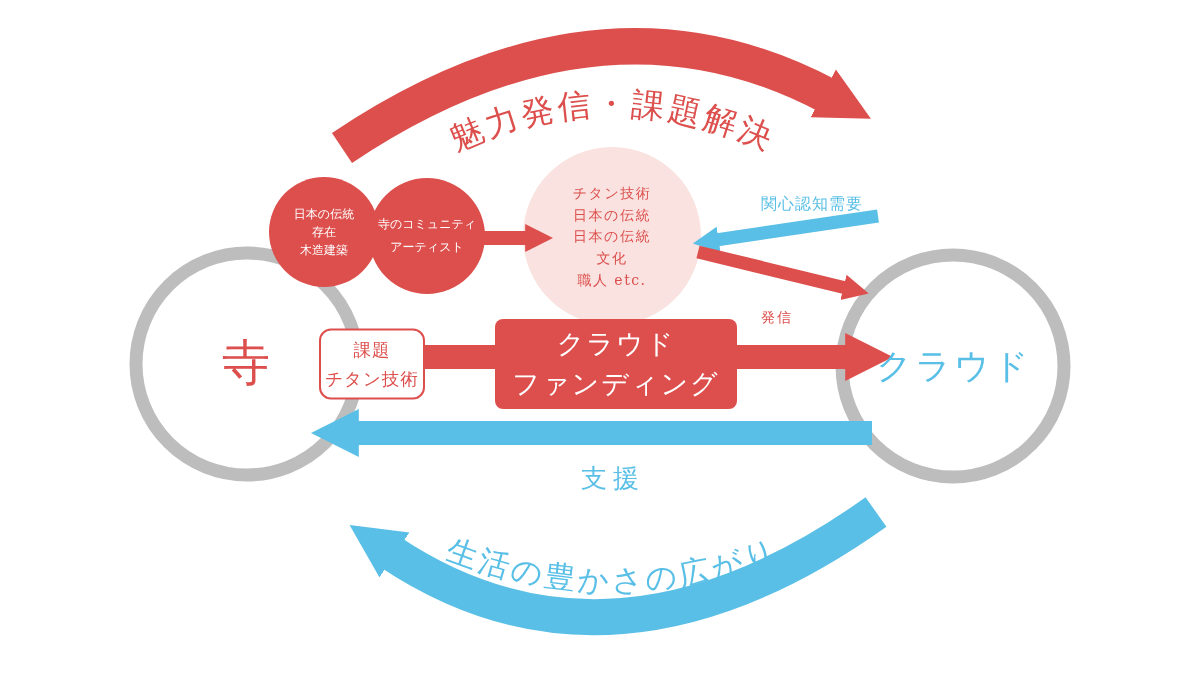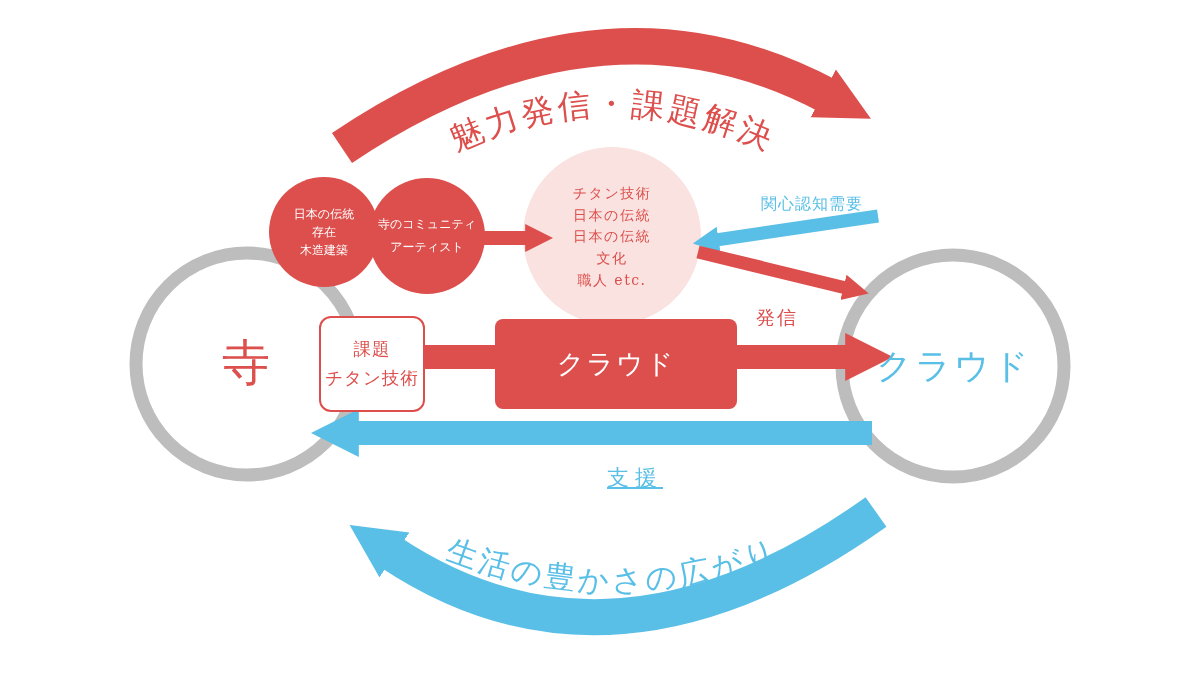--- a/index.html
+++ b/index.html
@@ -21,33 +21,33 @@
   .crowd-label  { left:954px; top:366px; font-size:35px; color:var(--blue,#59bfe6); letter-spacing:3px; }
 
   .assets-list  { left:612px; top:237px; font-size:14px; color:var(--red,#dc4f4c);
                   line-height:1.55; letter-spacing:1.5px; }
 
   .bubble { border-radius:50%; background:var(--red,#dc4f4c); color:#ffffff; font-size:12px; }
   .bubble1 { left:324px; top:232px; width:110px; height:110px; line-height:1.5; }
   .bubble2 { left:427px; top:236px; width:116px; height:116px; line-height:1.9; }
 
   .issue-box {
-    left:372px; top:364px; width:106px; height:96px;
+    left:372px; top:364px; width:106px; height:71px;
     background:#ffffff; border:2.5px solid var(--red,#dc4f4c); border-radius:12px;
     color:var(--red,#dc4f4c); font-size:17.5px; line-height:1.65; letter-spacing:1px;
   }
   .cf-box {
     left:616px; top:364px; width:242px; height:90px;
     background:var(--red,#dc4f4c); border-radius:8px;
     color:#ffffff; font-size:27px; line-height:1.5; letter-spacing:2px;
   }
 
   .interest-label { left:812px; top:204px; font-size:16px; color:var(--blue,#59bfe6); letter-spacing:1px; }
-  .dispatch-label { left:777px; top:318px; font-size:19px; color:var(--red,#dc4f4c); letter-spacing:2px;text-align:center; }
-  .support-label  { left:635px; top:478px; font-size:22px; color:var(--blue,#59bfe6); letter-spacing:6px;text-decoration:underline; }
+  .dispatch-label { left:777px; top:318px; font-size:14px; color:var(--red,#dc4f4c); letter-spacing:2px;text-align:center; }
+  .support-label  { left:613px; top:478px; font-size:26px; color:var(--blue,#59bfe6); letter-spacing:6px; }
 
   .arc-text { font-family:"DejaVu Serif", serif; letter-spacing:3px; }
   .arc-text-top    { font-size:33px; fill:var(--red,#dc4f4c); }
   .arc-text-bottom { font-size:31px; fill:var(--blue,#59bfe6); }
 </style>
 </head>
 <body>
 
 <div class="canvas">
 
@@ -112,19 +112,20 @@
     <div>アーティスト</div>
   </div>
 
   <div class="pos flexcol issue-box">
     <div>課題</div>
     <div>チタン技術</div>
   </div>
 
   <div class="pos flexcol cf-box">
     <div>クラウド</div>
+    <div>ファンディング</div>
   </div>
 
   <div class="pos interest-label nowrap">関心認知需要</div>
   <div class="pos dispatch-label nowrap">発信</div>
   <div class="pos support-label nowrap">支援</div>
 
 </div>
 
 </body></html>

